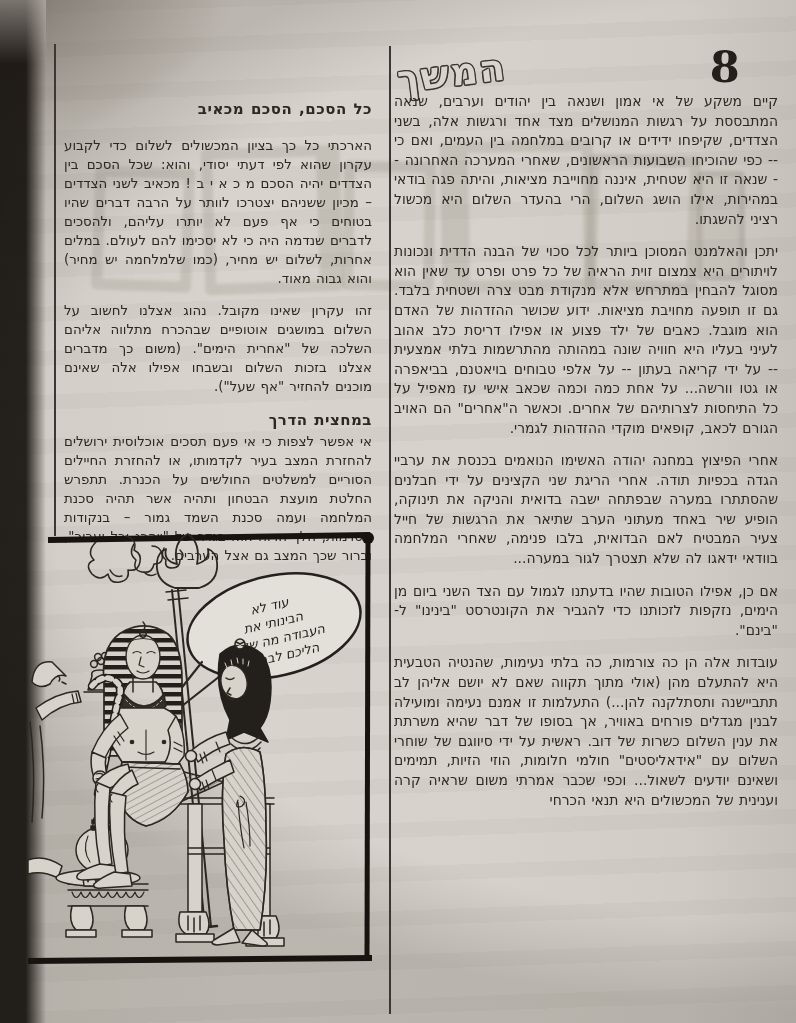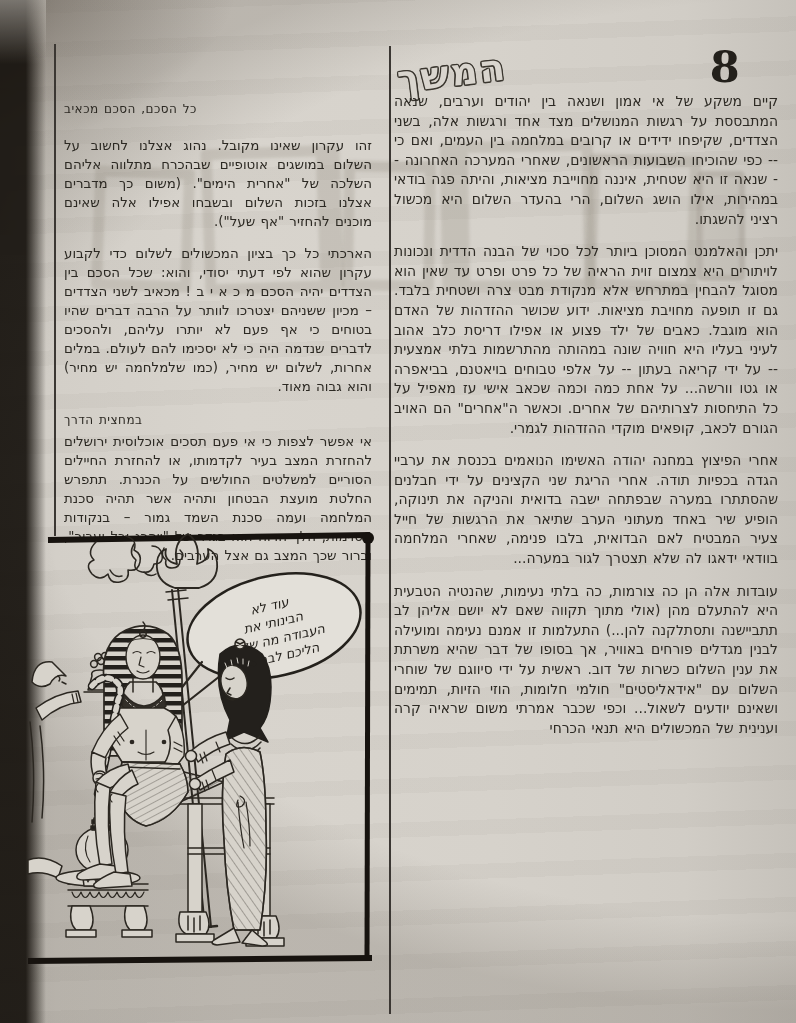--- a/index.html
+++ b/index.html
@@ -31,21 +31,21 @@
   .masthead{
     position:absolute;left:388px;top:52px;width:128px;text-align:center;
     font-size:37px;font-weight:bold;letter-spacing:2px;color:#d9d5ce;
     transform:rotate(-7deg);
     text-shadow:-1.4px 0 #3a362f,1.4px 0 #3a362f,0 -1.4px #3a362f,0 1.4px #3a362f,
       -1px -1px #3a362f,1px 1px #3a362f,-1px 1px #3a362f,1px -1px #3a362f;}
   .page-number{position:absolute;left:710px;top:42px;font-family:"DejaVu Serif",serif;
     font-size:43px;font-weight:bold;color:#23201b;transform:rotate(1.5deg);}
   .col{position:absolute;direction:rtl;text-align:justify;color:#2c2923;word-spacing:1px;}
   .col p{margin:0 0 13px;}
-  .col h2{font-size:12px;font-weight:normal;text-align:left;letter-spacing:.5px;margin:0 0 17px;}
+  .col h2{font-size:15px;font-weight:bold;text-align:right;letter-spacing:.5px;margin:0 0 17px;}
   .col h2.mid{margin:15px 0 2px;}
   .col-left{left:64px;top:100px;width:308px;font-size:13.4px;line-height:19px;}
   .col-right{left:394px;top:92px;width:384px;font-size:13.9px;line-height:19.6px;}
   .cartoon{position:absolute;left:26px;top:530px;width:348px;height:493px;}
 </style>
 </head>
 <body>
 
 <div class="page">
   <div class="scan-bands"></div>
@@ -60,30 +60,31 @@
   </div>
 
   <div class="rule rule-left"></div>
   <div class="rule rule-divider"></div>
 
   <div class="masthead">המשך</div>
   <div class="page-number">8</div>
 
   <div class="col col-left">
     <h2>כל הסכם,  הסכם מכאיב</h2>
+    <p>הארכתי כל כך בציון המכשולים לשלום כדי לקבוע עקרון שהוא לפי דעתי יסודי, והוא: שכל הסכם בין הצדדים יהיה הסכם מ כ א י ב !  מכאיב לשני הצדדים – מכיון ששניהם יצטרכו לוותר על הרבה דברים שהיו בטוחים כי אף פעם לא יותרו עליהם, ולהסכים לדברים שנדמה היה כי לא יסכימו להם לעולם.  במלים אחרות, לשלום יש מחיר, (כמו שלמלחמה יש מחיר) והוא גבוה מאוד.</p>
     <p>זהו עקרון שאינו מקובל.  נהוג אצלנו לחשוב על השלום במושגים אוטופיים שבהכרח מתלווה אליהם השלכה של "אחרית הימים". (משום כך מדברים אצלנו בזכות השלום ובשבחו אפילו אלה שאינם מוכנים להחזיר "אף שעל").</p>
-    <p>הארכתי כל כך בציון המכשולים לשלום כדי לקבוע עקרון שהוא לפי דעתי יסודי, והוא: שכל הסכם בין הצדדים יהיה הסכם מ כ א י ב !  מכאיב לשני הצדדים – מכיון ששניהם יצטרכו לוותר על הרבה דברים שהיו בטוחים כי אף פעם לא יותרו עליהם, ולהסכים לדברים שנדמה היה כי לא יסכימו להם לעולם.  במלים אחרות, לשלום יש מחיר, (כמו שלמלחמה יש מחיר) והוא גבוה מאוד.</p>
     <h2 class="mid">במחצית הדרך</h2>
     <p>אי אפשר לצפות כי אי פעם תסכים אוכלוסית ירושלים להחזרת המצב בעיר לקדמותו, או להחזרת החיילים הסוריים למשלטים החולשים על הכנרת.  תתפרש החלטת מועצת הבטחון ותהיה אשר תהיה סכנת המלחמה ועמה סכנת השמד גמור – בנקודות מסוימות, הלך הרוח הוא בגדר של "ייהרג ובל יעבור", וברור שכך המצב גם אצל הערבים.</p>
   </div>
 
   <div class="col col-right">
     <p>קיים משקע של אי אמון ושנאה בין יהודים וערבים, שנאה המתבססת על רגשות המנושלים מצד אחד ורגשות אלה, בשני הצדדים, שקיפחו ידידים או קרובים במלחמה בין העמים, ואם כי -- כפי שהוכיחו השבועות הראשונים, שאחרי המערכה האחרונה -- שנאה זו היא שטחית, איננה מחוייבת מציאות, והיתה פגה בודאי במהירות, אילו הושג השלום, הרי בהעדר השלום היא מכשול רציני להשגתו.</p>
     <p>יתכן והאלמנט המסוכן ביותר לכל סכוי של הבנה הדדית ונכונות לויתורים היא צמצום זוית הראיה של כל פרט ופרט עד שאין הוא מסוגל להבחין במתרחש אלא מנקודת מבט צרה ושטחית בלבד.  גם זו תופעה מחויבת מציאות.  ידוע שכושר ההזדהות של האדם הוא מוגבל.  כאבים של ילד פצוע או אפילו דריסת כלב אהוב לעיני בעליו היא חוויה שונה במהותה מהתרשמות בלתי אמצעית -- על ידי קריאה בעתון -- על אלפי טבוחים בויאטנם, בביאפרה או גטו וורשה...  על אחת כמה וכמה שכאב אישי עז מאפיל על כל התיחסות לצרותיהם של אחרים. וכאשר ה"אחרים" הם האויב הגורם לכאב, קופאים מוקדי ההזדהות לגמרי.</p>
     <p>אחרי הפיצוץ במחנה יהודה האשימו הנואמים בכנסת את ערביי הגדה בכפיות תודה.  אחרי הריגת שני הקצינים על ידי חבלנים שהסתתרו במערה שבפתחה ישבה בדואית והניקה את תינוקה, הופיע שיר באחד מעתוני הערב שתיאר את הרגשות של חייל צעיר המבטיח לאם הבדואית, בלבו פנימה, שאחרי המלחמה בוודאי ידאגו לה שלא תצטרך לגור במערה...</p>
+    <p>אם כן, אפילו הטובות שהיו בדעתנו לגמול עם הצד השני ביום מן הימים, נזקפות לזכותנו כדי להגביר את הקונטרסט "בינינו" ל-"בינם".</p>
     <p style="margin-bottom:0">עובדות אלה הן כה צורמות, כה בלתי נעימות, שהנטיה הטבעית היא להתעלם מהן (אולי מתוך תקווה שאם לא יושם אליהן לב תתביישנה ותסתלקנה להן...) התעלמות זו אמנם נעימה ומועילה לבנין מגדלים פורחים באוויר, אך בסופו של דבר שהיא משרתת את ענין השלום כשרות של דוב.  ראשית על ידי סיווגם של שוחרי השלום עם "אידאליסטים" חולמי חלומות, הוזי הזיות, תמימים ושאינם יודעים לשאול...  וכפי שכבר אמרתי משום שראיה קרה וענינית של המכשולים היא תנאי הכרחי</p>
 
   </div>
 
   <div class="cartoon">
     <svg width="348" height="493" viewBox="0 0 348 493" xmlns="http://www.w3.org/2000/svg">
       <defs>
         <pattern id="hstr" width="8" height="9" patternUnits="userSpaceOnUse">
           <rect width="8" height="9" fill="#d7d3cb"></rect>
             <rect width="8" height="4.5" fill="#23201c"></rect>

